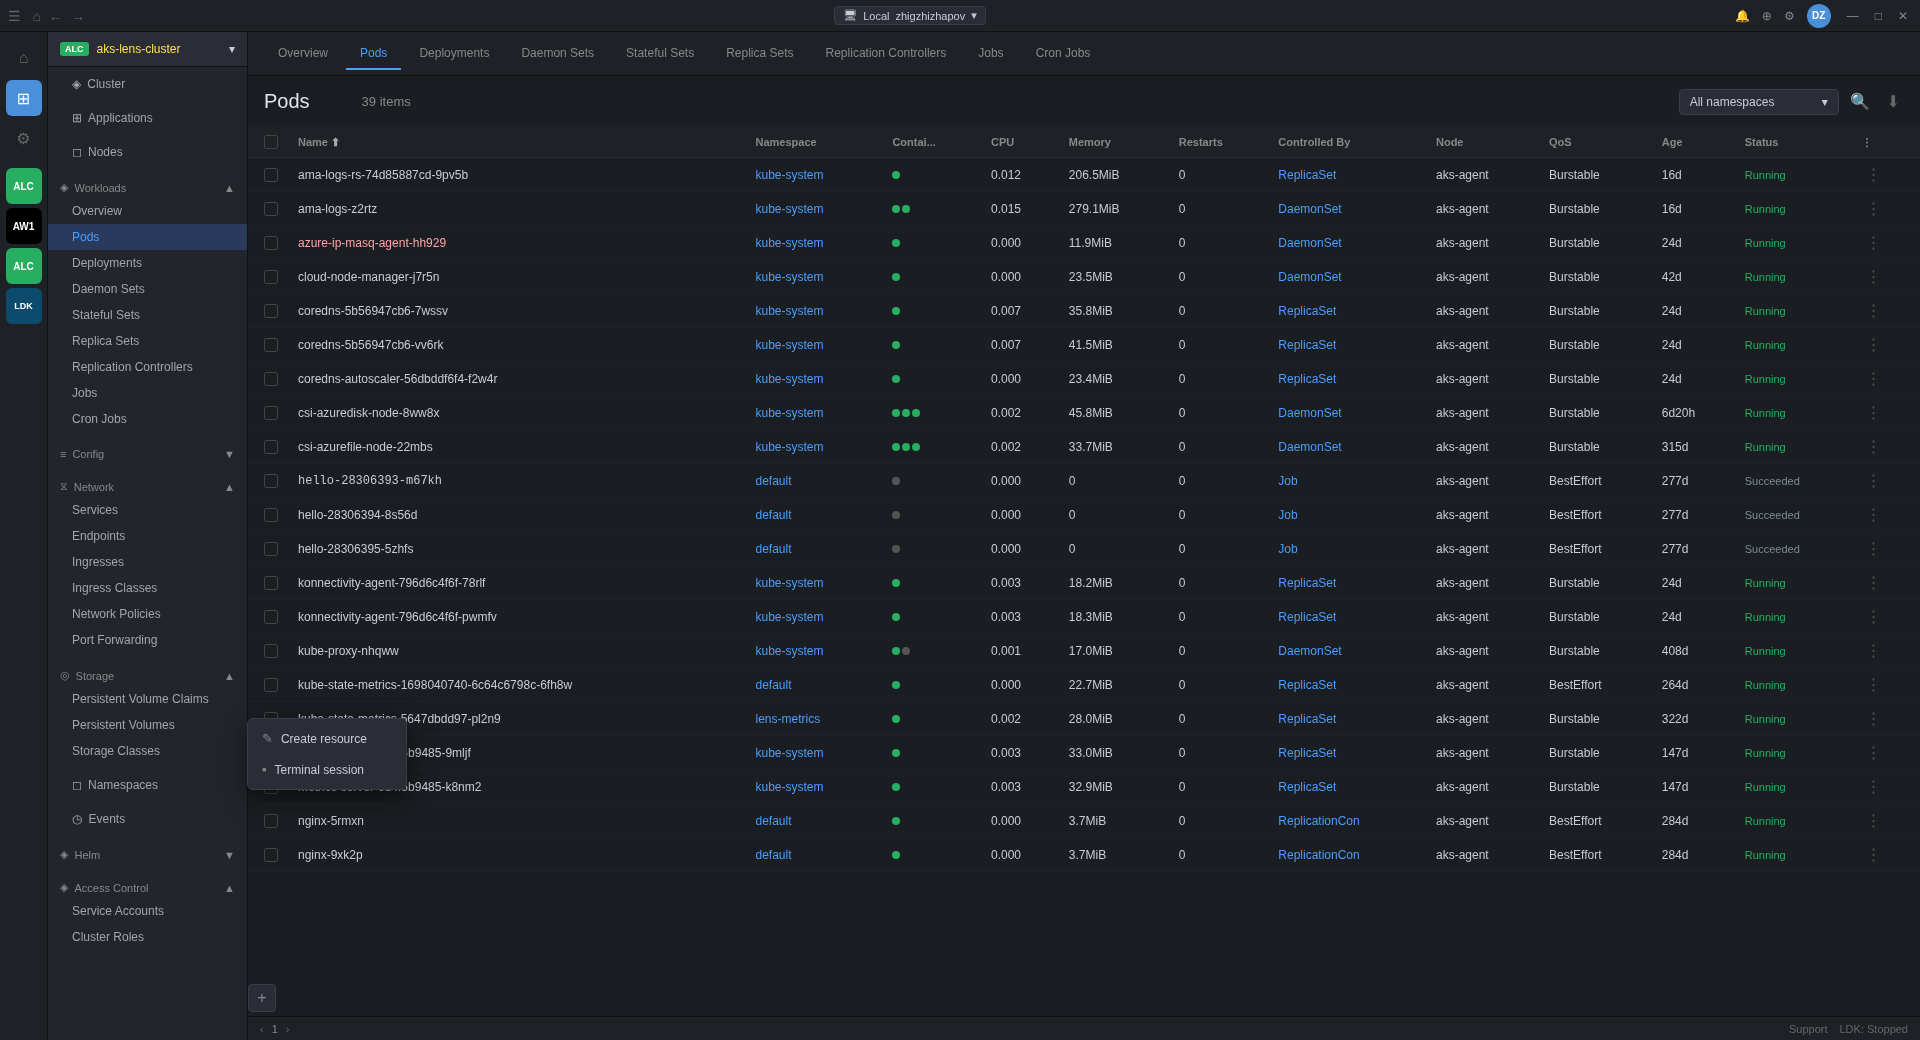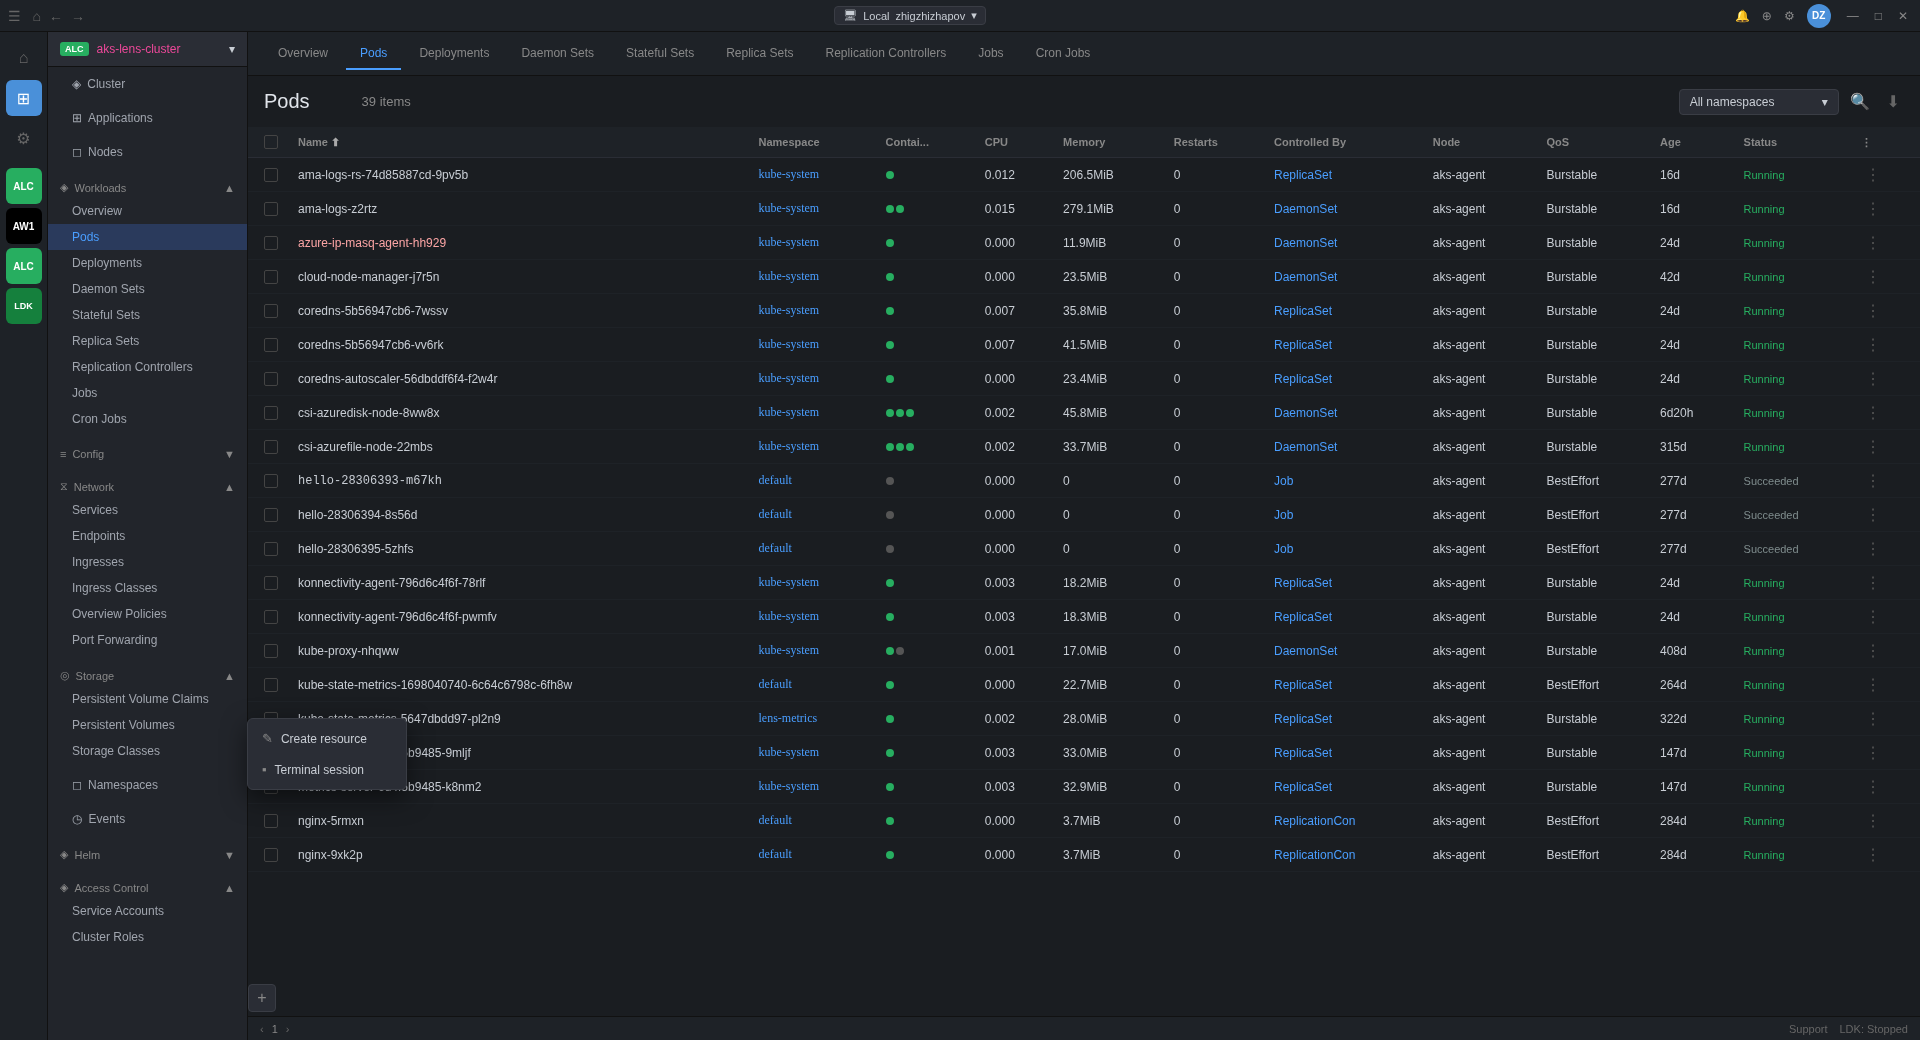--- a/index.html
+++ b/index.html
@@ -80,21 +80,21 @@
       width: 36px; height: 36px;
       border-radius: 6px;
       display: flex; align-items: center; justify-content: center;
       cursor: pointer;
       color: #666;
       font-size: 16px;
     }
     .icon-btn.active { background: #4a90d9; color: white; }
     .aw-icon { background: #e67e22; color: white; font-size: 10px; font-weight: bold; }
     .alc-icon { background: #27ae60; color: white; font-size: 10px; font-weight: bold; }
-    .ldk-icon { background: #15803d; color: white; font-size: 9px; font-weight: bold; }
+    .ldk-icon { background: #0c4a6e; color: white; font-size: 9px; font-weight: bold; }
 
     
     .nav-sidebar {
       width: 200px;
       background: #22252b;
       display: flex;
       flex-direction: column;
       overflow-y: auto;
       flex-shrink: 0;
       border-right: 1px solid #111;
@@ -113,21 +113,21 @@
       border-bottom: 1px solid #111;
     }
     .cluster-badge {
       background: #27ae60;
       color: white;
       font-size: 9px;
       font-weight: bold;
       padding: 2px 5px;
       border-radius: 3px;
     }
-    .cluster-name { flex: 1; font-size: 12px; color: #ec4899; }
+    .cluster-name { flex: 1; font-size: 12px; color: #fde047; }
 
     .nav-section {
       padding: 4px 0;
     }
     .nav-section-header {
       display: flex;
       align-items: center;
       gap: 6px;
       padding: 8px 12px 4px;
       color: #888;
@@ -239,21 +239,21 @@
       white-space: nowrap;
     }
     tbody td:first-child { padding-left: 16px; }
     .checkbox {
       width: 14px; height: 14px;
       border: 1px solid #444;
       border-radius: 2px;
       cursor: pointer;
       background: transparent;
     }
-    .ns-link { color: #4a9eff; cursor: pointer; font-family: Liberation Serif, serif; }
+    .ns-link { color: #4a9eff; cursor: pointer; }
     .controlled-by { color: #4a9eff; cursor: pointer; }
     .status-running { color: #27ae60; font-size: 11px; }
     .status-succeeded { color: #7f8c8d; font-size: 11px; }
     .container-dots { display: flex; gap: 2px; align-items: center; }
     .dot { width: 8px; height: 8px; border-radius: 50%; }
     .dot-green { background: #27ae60; }
     .dot-gray { background: #555; }
     .more-btn { color: #555; cursor: pointer; font-size: 16px; padding: 0 4px; }
 
     
@@ -442,21 +442,21 @@
       <div class="nav-item">
           <span>Endpoints</span>
         </div>
       <div class="nav-item">
           <span>Ingresses</span>
         </div>
       <div class="nav-item">
           <span>Ingress Classes</span>
         </div>
       <div class="nav-item">
-          <span>Overview Policies</span>
+          <span>Network Policies</span>
         </div>
       <div class="nav-item">
           <span>Port Forwarding</span>
         </div>
     </div>
 
     <div class="nav-section">
       <div class="nav-section-header">
         <span>◎</span>
         <span>Storage</span>

